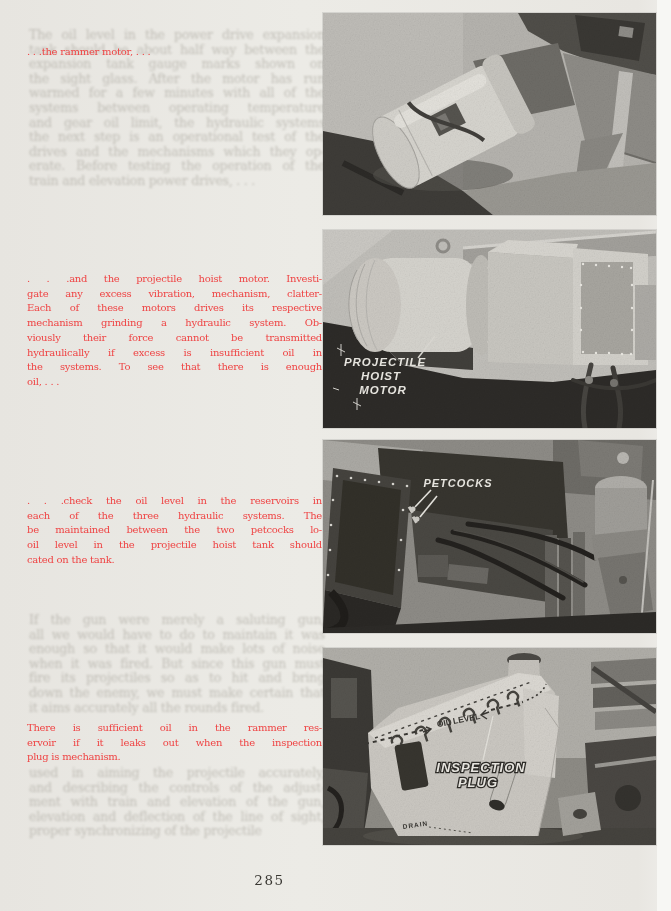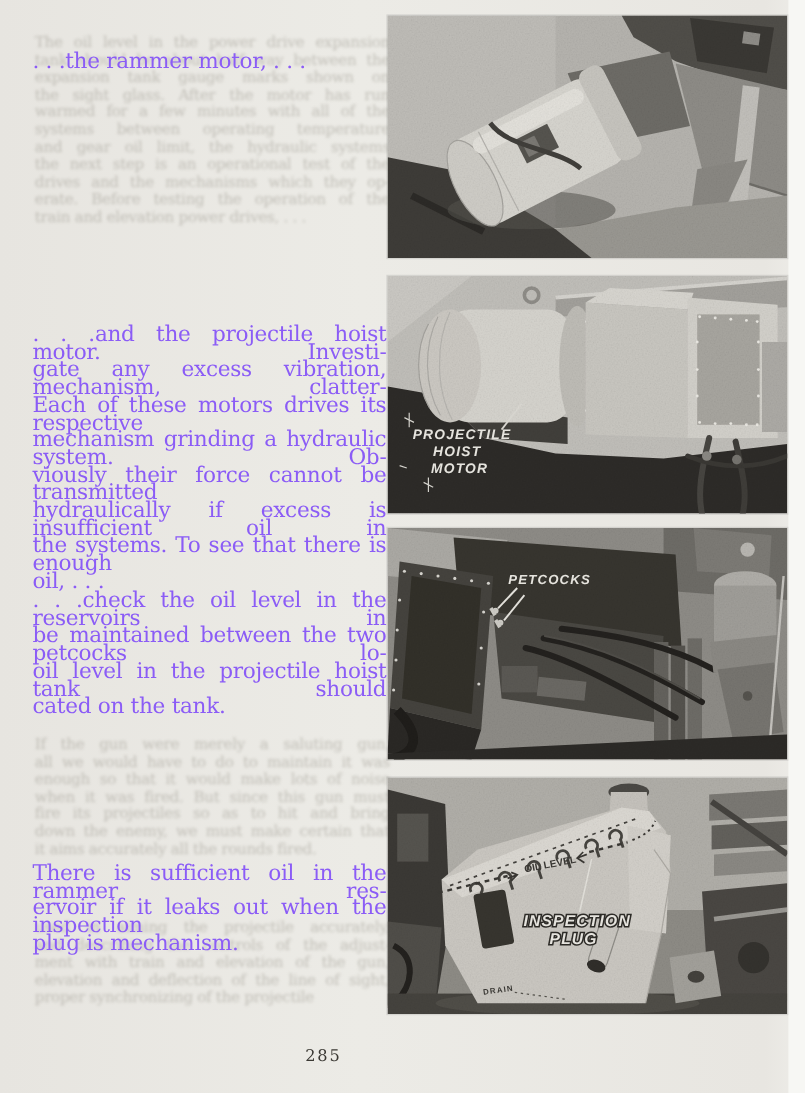--- a/index.html
+++ b/index.html
@@ -2,22 +2,22 @@
 <html><head>
 <meta charset="utf-8">
 <style>
   html,body{margin:0;padding:0;}
   body{
     width:671px;height:911px;position:relative;overflow:hidden;
     background:linear-gradient(90deg,#e7e5e0 0%,#ecebe6 45%,#e8e6e1 95%,#eeede9 100%);
     font-family:"DejaVu Serif", serif;
   }
   .right-strip{position:absolute;right:0;top:0;width:14px;height:911px;background:#f7f7f4;}
-  .para{position:absolute;left:27px;width:295px;font-size:18px;line-height:14.7px;
-        letter-spacing:-0.25px;color:#8b5cf6;z-index:3;}
+  .para{position:absolute;left:27px;width:295px;font-size:10px;line-height:14.7px;
+        letter-spacing:-0.25px;color:#ef4444;z-index:3;}
   .line{display:block;}
   .j{text-align:justify;text-align-last:justify;}
   .l{text-align:justify;text-align-last:left;}
   .ghost{position:absolute;left:29px;width:296px;font-size:12.6px;line-height:14.6px;
          letter-spacing:-0.25px;color:#a5a299;filter:blur(1.2px);opacity:.6;z-index:1;}
   .photo{position:absolute;left:323px;width:333px;margin:0;padding:0;z-index:2;
          box-shadow:0 0 0 1px rgba(90,88,84,.15);}
   .photo svg{display:block;}
   .pagenum{position:absolute;top:872px;left:0;width:539px;text-align:center;
            font-size:13.5px;letter-spacing:1.5px;color:#3a3833;z-index:3;}
@@ -55,20 +55,21 @@
   <div class="line j">Each of these motors drives its respective</div>
   <div class="line j">mechanism grinding a hydraulic system. Ob-</div>
   <div class="line j">viously their force cannot be transmitted</div>
   <div class="line j">hydraulically if excess is insufficient oil in</div>
   <div class="line j">the systems.  To see that there is enough</div>
   <div class="line l">oil, . . .</div>
 </div>
 
 <div class="para" style="top:494px">
   <div class="line j">. . .check the oil level in the reservoirs in</div>
+  <div class="line j">each of the three hydraulic systems.  The</div>
   <div class="line j">be maintained between the two petcocks lo-</div>
   <div class="line j">oil level in the projectile hoist tank should</div>
   <div class="line l">cated on the tank.</div>
 </div>
 
 <div class="ghost" style="top:613px">
   <div class="line j">If the gun were merely a saluting gun,</div>
   <div class="line j">all we would have to do to maintain it was</div>
   <div class="line j">enough so that it would make lots of noise</div>
   <div class="line j">when it was fired. But since this gun must</div>

